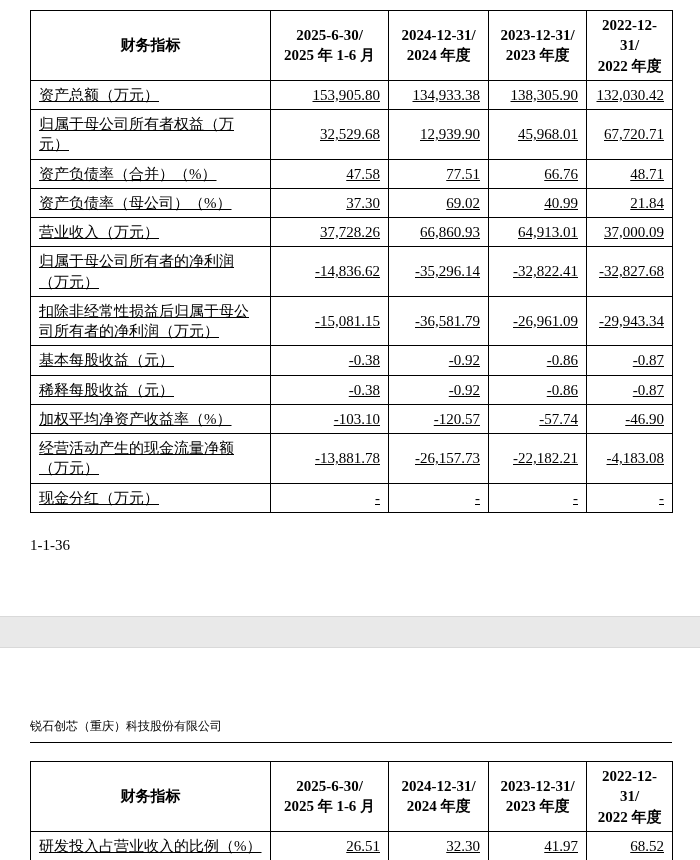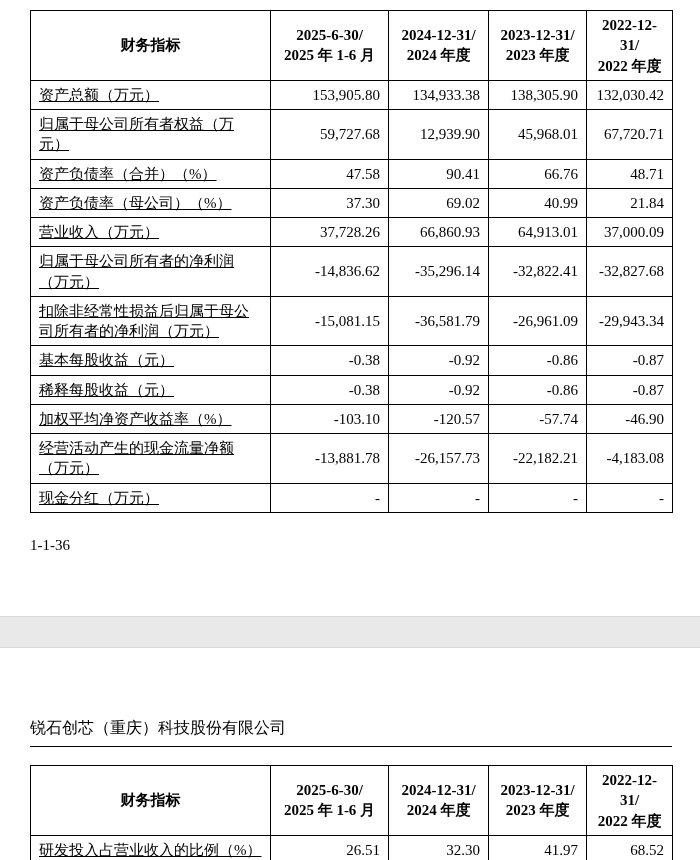--- a/index.html
+++ b/index.html
@@ -28,35 +28,35 @@
     font-size: 15px;
   }
   .fin th, .fin td {
     border: 1px solid #000000;
     padding: 4px 8px;
     vertical-align: middle;
     line-height: 1.35;
   }
   .fin th { font-weight: bold; text-align: center; }
   .fin td.lbl { text-align: left; text-decoration: underline; }
-  .fin td.num { text-align: right; font-variant-numeric: tabular-nums; }
+  .fin td.num { text-align: right; font-variant-numeric: tabular-nums; text-decoration: underline; }
 
   .page-number {
     width: 642px;
     margin: 24px 0 0 30px;
     text-align: left;
     font-size: 15px;
   }
   .p2-header {
     width: 642px;
     margin-left: 30px;
     display: flex;
     justify-content: space-between;
     align-items: baseline;
-    font-size: 16px;
+    font-size: 12px;
     flex-direction: column;
   }
   .rule {
     width: 642px;
     margin: 7px 0 18px 30px;
     border-top: 1px solid #000000;
   }
 </style>
 </head>
 <body>
@@ -95,29 +95,29 @@
 
         <tr>
           <td class="lbl">资产总额（万元）</td>
           <td class="num">153,905.80</td>
           <td class="num">134,933.38</td>
           <td class="num">138,305.90</td>
           <td class="num">132,030.42</td>
         </tr>
         <tr>
           <td class="lbl">归属于母公司所有者权益（万元）</td>
-          <td class="num">59,727.68</td>
+          <td class="num">32,529.68</td>
           <td class="num">12,939.90</td>
           <td class="num">45,968.01</td>
           <td class="num">67,720.71</td>
         </tr>
         <tr>
           <td class="lbl">资产负债率（合并）（%）</td>
           <td class="num">47.58</td>
-          <td class="num">90.41</td>
+          <td class="num">77.51</td>
           <td class="num">66.76</td>
           <td class="num">48.71</td>
         </tr>
         <tr>
           <td class="lbl">资产负债率（母公司）（%）</td>
           <td class="num">37.30</td>
           <td class="num">69.02</td>
           <td class="num">40.99</td>
           <td class="num">21.84</td>
         </tr>

